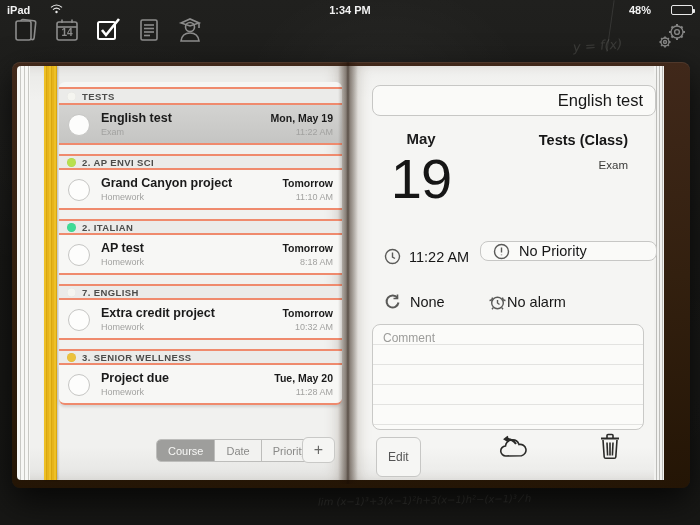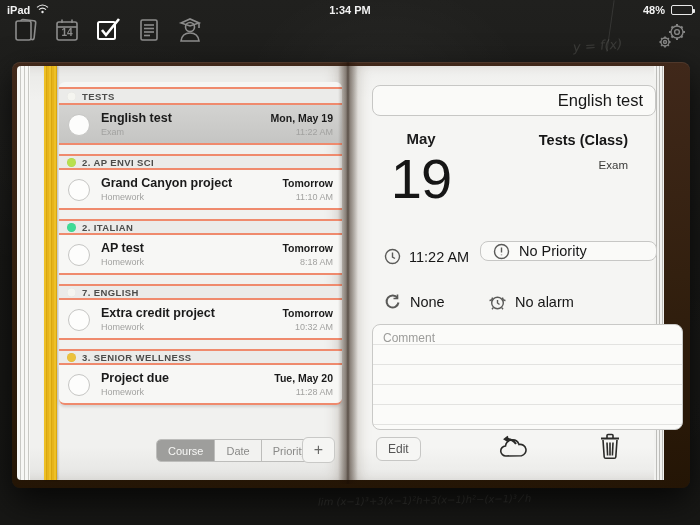--- a/index.html
+++ b/index.html
@@ -26,21 +26,21 @@
   .chalk-top { right:78px; top:38px; opacity:0.16; font-size:13px; transform:rotate(-4deg); }
   .chalk-bottom { left:318px; top:494px; opacity:0.14; font-size:10px; transform:rotate(-1deg); width:280px; }
   .chalk-line { position:absolute; left:610px; top:0; width:1px; height:52px; background:rgba(255,255,255,0.10); transform:rotate(8deg); }
 
   
   .statusbar {
     position:absolute; top:0; left:0; right:0; height:20px;
     display:flex; align-items:center; justify-content:space-between;
     padding:0 7px; font-size:11px; font-weight:bold; color:#f2f2f2; z-index:5;
   }
-  .sb-left, .sb-right { display:flex; align-items:center; gap:6px; }
+  .sb-left, .sb-right { display:flex; align-items:center; gap:20px; }
   .sb-time { position:absolute; left:0; right:0; text-align:center; }
   .battery { width:22px; height:10px; border:1px solid #e9e9e9; border-radius:2px; position:relative; padding:1px; }
   .battery::after { content:""; position:absolute; right:-3px; top:2.5px; width:2px; height:4px; background:#e9e9e9; border-radius:0 1px 1px 0; }
   .battery-fill { height:100%; background:#fff; border-radius:1px; }
 
   
   .toolbar { position:absolute; top:14px; left:10px; display:flex; gap:9px; z-index:5; }
   .tool { width:32px; height:32px; display:flex; align-items:center; justify-content:center; opacity:0.62; cursor:pointer; }
   .tool.active { opacity:1; }
   .tool svg { stroke:#cfcfcf; fill:none; stroke-width:1.6; }
@@ -141,33 +141,33 @@
 
   .time-row { position:absolute; left:36px; top:182px; display:flex; align-items:center; gap:8px; cursor:pointer; }
   .time-txt { font-size:14.5px; color:#161616; }
   .prio-box {
     position:absolute; left:132px; top:175px; width:177px; height:20px;
     border:1px solid #c7c7c5; border-radius:8px; background:#fafaf8;
     display:flex; align-items:center; gap:9px; padding-left:12px; cursor:pointer;
   }
   .prio-txt { font-size:14.5px; color:#161616; }
   .repeat-row { position:absolute; left:36px; top:227px; display:flex; align-items:center; gap:9px; cursor:pointer; }
-  .alarm-row { position:absolute; left:140px; top:227px; display:flex; align-items:center; gap:8px; cursor:pointer; }
+  .alarm-row { position:absolute; left:140px; top:227px; display:flex; align-items:center; cursor:pointer; }
   .misc-txt { font-size:14.5px; color:#161616; }
 
   .comment-box {
-    position:absolute; left:24px; top:258px; width:311px; height:106px;
+    position:absolute; left:24px; top:258px; width:272px; height:106px;
     border:1px solid #c9c9c7; border-radius:8px; cursor:text;
     background:
       repeating-linear-gradient(180deg, transparent 0 19px, #e3e3e1 19px 20px),
       #fbfbf9;
     padding:6px 10px; font-size:12px; color:#9c9c9a;
   }
   .edit-btn {
-    position:absolute; left:28px; top:371px; padding:4px 11px;
+    position:absolute; left:28px; top:371px; padding:12px 11px;
     border:1px solid #c7c7c5; border-radius:6px; background:#f6f6f4;
     font-size:12px; color:#555; cursor:pointer;
   }
   .share-btn { position:absolute; left:148px; top:368px; cursor:pointer; }
   .trash-btn { position:absolute; left:250px; top:366px; cursor:pointer; }
   .share-btn svg, .trash-btn svg { stroke:#2a2a28; fill:none; stroke-width:1.6; }
 
   .mini-icon svg { stroke:#5a5a58; fill:none; stroke-width:1.4; display:block; }
 </style>
 </head>

